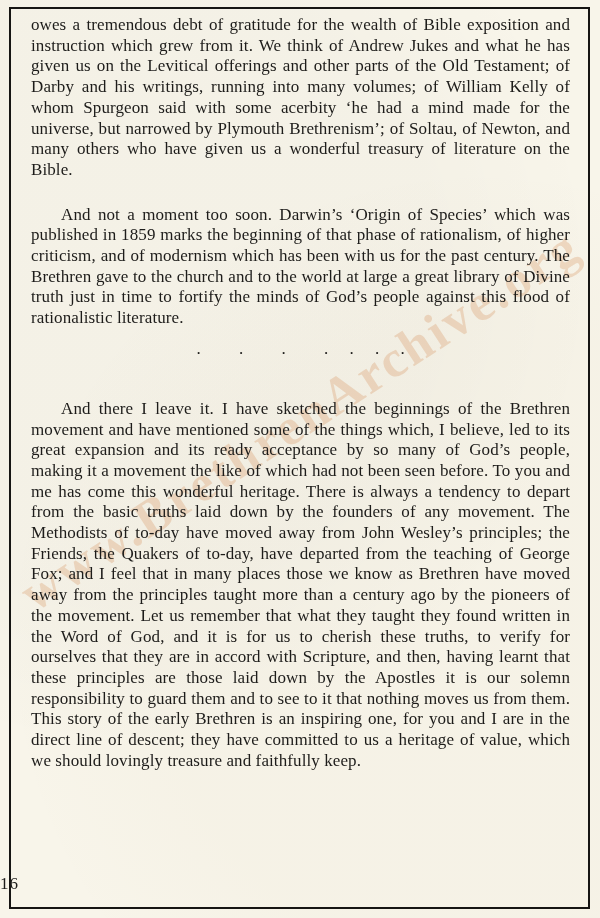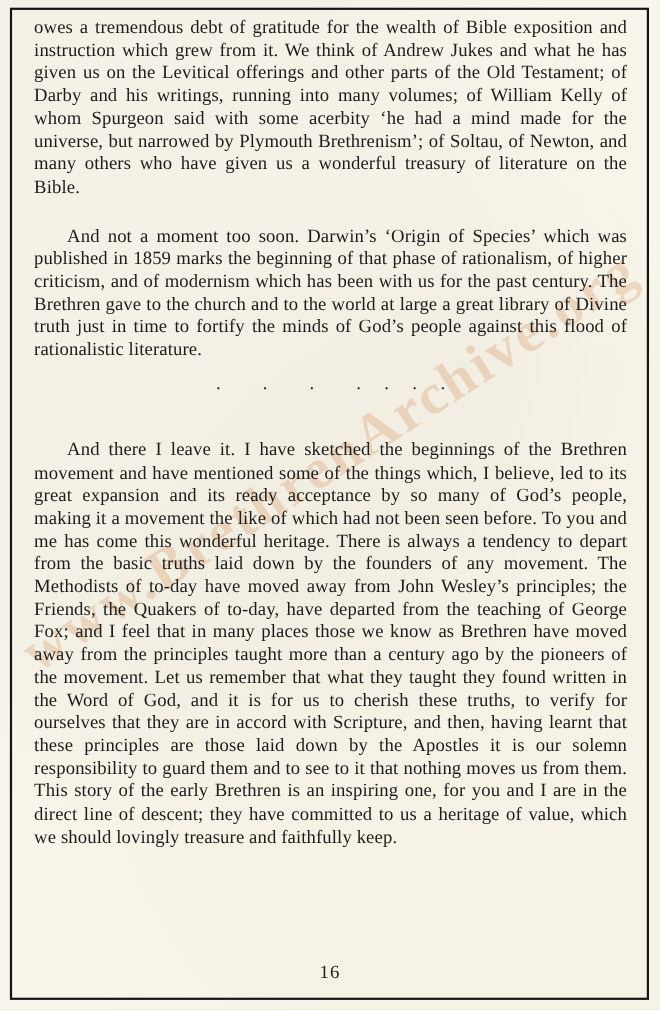--- a/index.html
+++ b/index.html
@@ -55,21 +55,20 @@
     font-size: 17px;
     line-height: 20px;
     white-space: pre;
     color: #1d1c1a;
   }
   .page-number {
     position: absolute;
     left: 0;
     right: 0;
     bottom: 24px;
-    text-align: center;
     font-size: 17px;
     letter-spacing: 1px;
   }
   .watermark {
     position: absolute;
     left: -120px;
     top: 390px;
     width: 840px;
     transform: rotate(-33deg);
     transform-origin: center;

